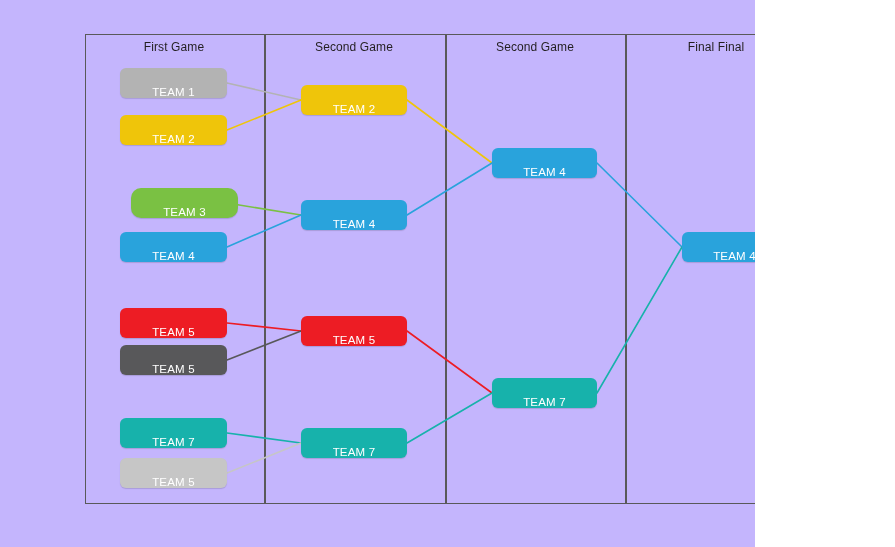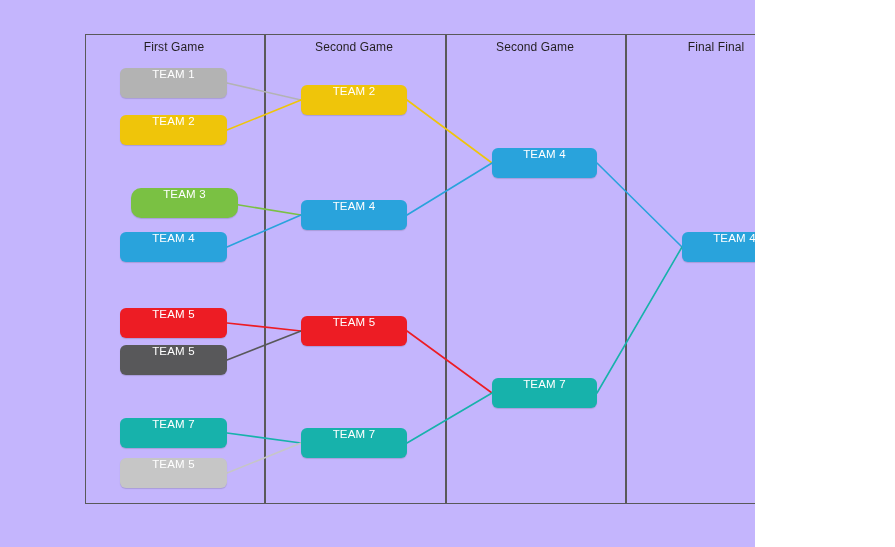--- a/index.html
+++ b/index.html
@@ -58,21 +58,21 @@
     height: 547px;
     pointer-events: none;
   }
   
   .team-box {
     position: absolute;
     height: 30px;
     border-radius: 6px;
     box-sizing: border-box;
     display: flex;
-    align-items: flex-start;
+    align-items: flex-end;
     justify-content: center;
     color: #ffffff;
     font-size: 11.5px;
     letter-spacing: 0.2px;
     white-space: nowrap;
     box-shadow: 0 1px 1px rgba(0,0,0,0.14);
   }
   .team-label {
     pointer-events: none;
   }

